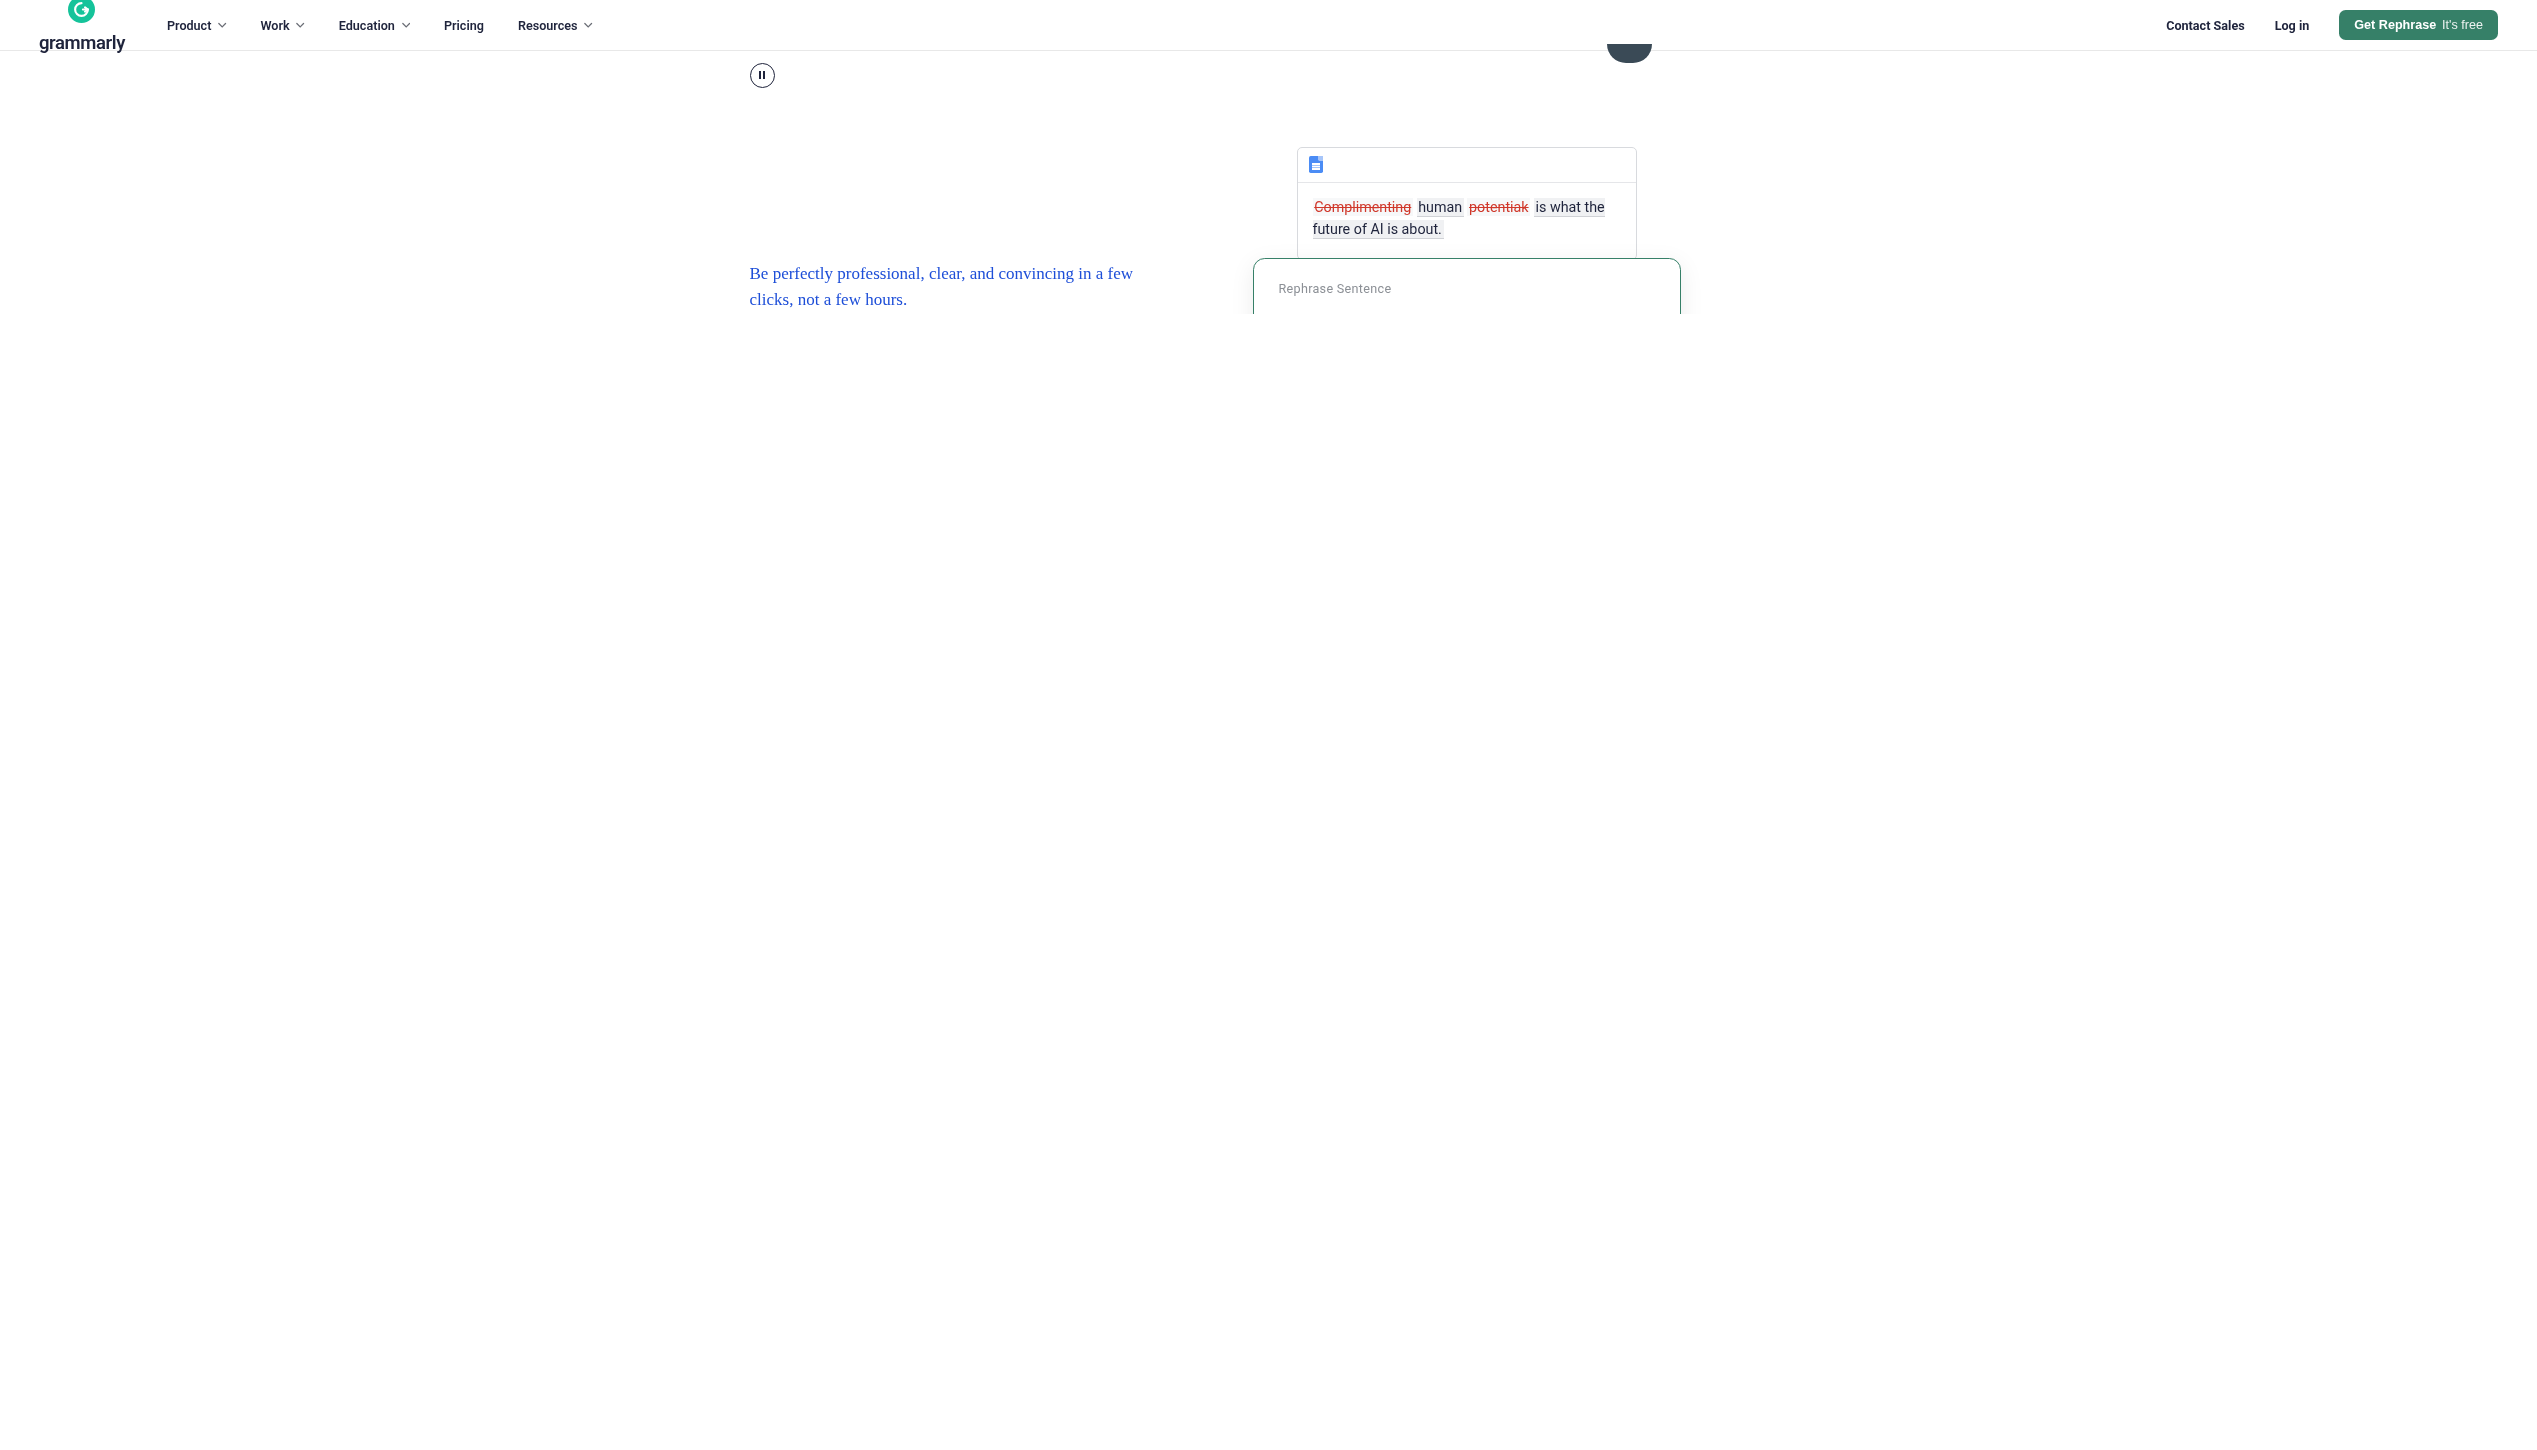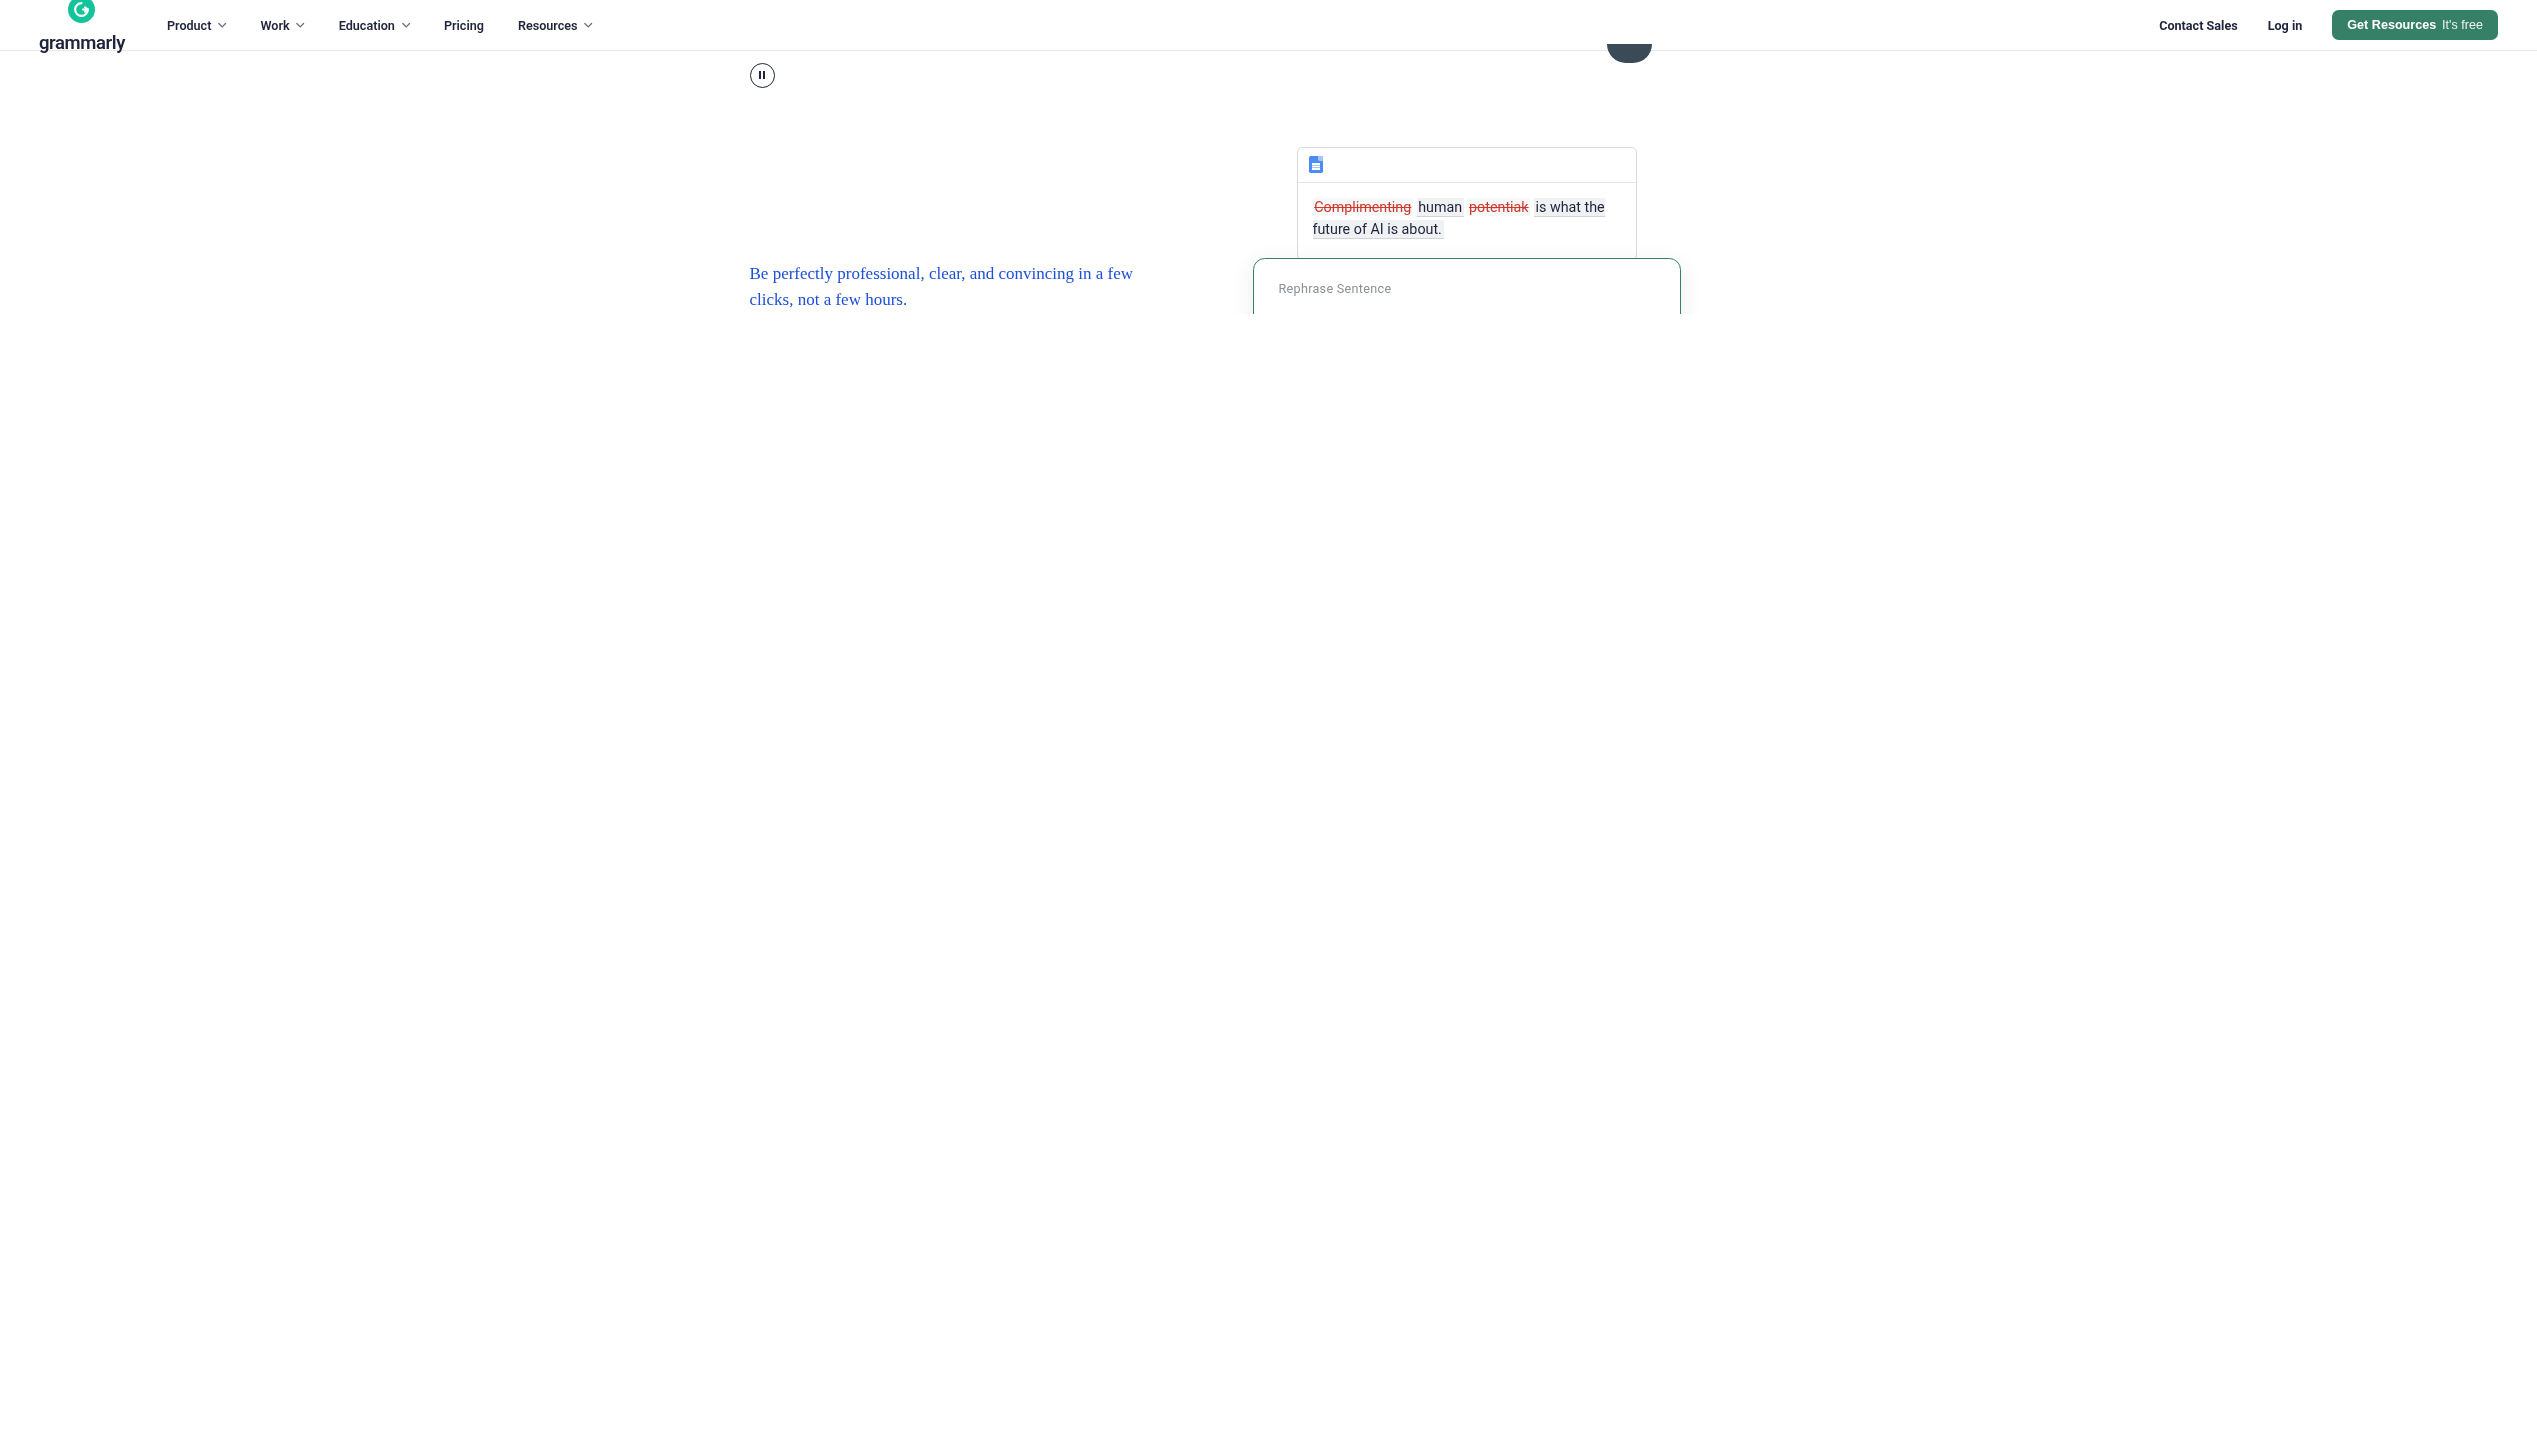--- a/index.html
+++ b/index.html
@@ -365,21 +365,21 @@
       <svg class="chevron" viewBox="0 0 10 10">
           <path d="M1 3 L5 7 L9 3" stroke="#6b6e76" stroke-width="1.5" fill="none" stroke-linecap="round"></path>
         </svg>
     </div>
   </nav>
 
   <div class="header-right">
     <span class="header-link">Contact Sales</span>
     <span class="header-link">Log in</span>
     <button class="cta-button">
-      <span>Get Resources</span>
+      <span>Get Rephrase</span>
       <span class="cta-sub">It's free</span>
     </button>
   </div>
 </header>
 
 <section class="hero">
   <button class="pause-btn">
     <span class="pause-bars">
       <span class="pause-bar"></span>
       <span class="pause-bar"></span>

